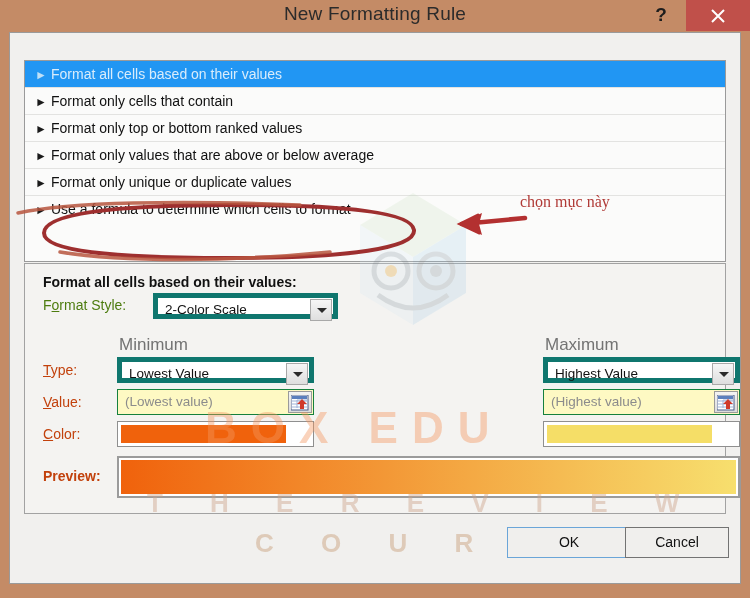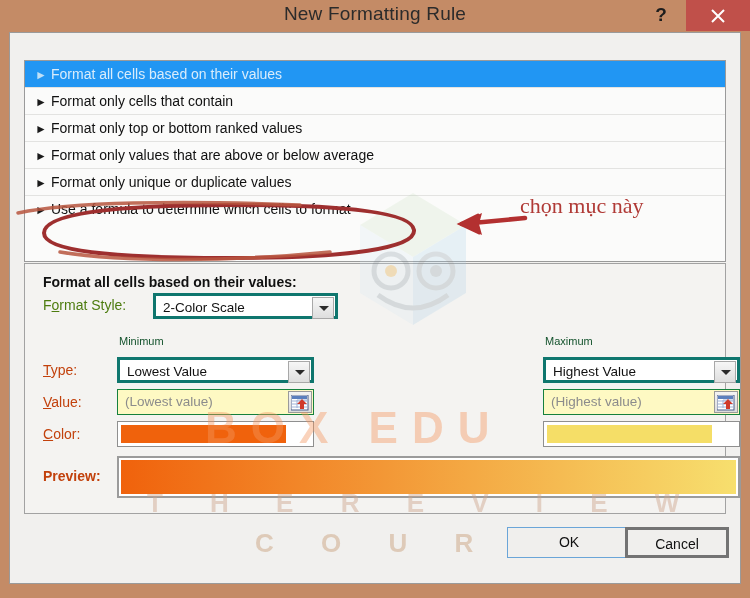--- a/index.html
+++ b/index.html
@@ -106,21 +106,21 @@
     box-sizing:border-box;
     z-index:2;
   }
   .desc-title{
     position:absolute;left:18px;top:10px;
     font-size:14px;font-weight:bold;color:#111;
   }
   .fs-label{position:absolute;left:18px;top:33px;font-size:14px;color:#4d7c0f;}
   .sel{
     position:absolute;
-    background:#fff;border:3px solid #0f766e;
+    background:#fff;border:5px solid #0f766e;
     box-sizing:border-box;
     height:26px;
     cursor:pointer;
   }
   .sel .selval{
     position:absolute;left:7px;top:4px;
     font-size:13.5px;color:#111;
     white-space:nowrap;
   }
   .sel .arrowbtn{
@@ -132,21 +132,21 @@
   }
   .sel .arrowbtn:after{
     content:"";position:absolute;left:6px;top:8px;
     width:0;height:0;
     border-left:5px solid transparent;
     border-right:5px solid transparent;
     border-top:5px solid #2a2a2a;
   }
   .fs-select{left:128px;top:29px;width:185px;}
   .colhead{
-    position:absolute;font-size:11px;color:#14532d;
+    position:absolute;font-size:17px;color:#737373;
   }
   .min-head{left:94px;top:71px;}
   .max-head{left:520px;top:71px;}
   .rowlabel{position:absolute;font-size:14px;color:#c2410c;}
   .type-label{left:18px;top:98px;}
   .value-label{left:18px;top:130px;}
   .color-label{left:18px;top:162px;}
   .preview-label{left:18px;top:204px;font-weight:bold;}
   .type-min{left:92px;top:93px;width:197px;}
   .type-max{left:518px;top:93px;width:197px;}
@@ -189,38 +189,38 @@
     width:623px;height:42px;
     border:2px solid #9b9b9b;
     box-sizing:border-box;
     background:#fff;
     padding:2px;
   }
   .previewbar .grad{width:100%;height:100%;}
   
   .btn{
     position:absolute;height:31px;
-    background:#f0efed;border:3px solid #737373;
+    background:#f0efed;border:1px solid #737373;
     box-sizing:border-box;
     font-size:14px;color:#111;
     text-align:center;line-height:29px;
     cursor:pointer;z-index:4;
   }
   .btn.primary{border:1px solid #6aa5d8;box-shadow:inset 0 0 0 1px #f0efed;}
   .ok-btn{left:497px;top:494px;width:124px;}
   .cancel-btn{left:615px;top:494px;width:104px;}
   
   .anno{
     position:absolute;left:0;top:0;width:750px;height:598px;
     pointer-events:none;z-index:30;
   }
   .anno-text{
     position:absolute;left:520px;top:193px;
     font-family:"Liberation Serif", serif;
-    font-size:22px;color:#b03a36;
+    font-size:16px;color:#b03a36;
     white-space:nowrap;
     z-index:31;
     pointer-events:none;
   }
 </style>
 </head>
 <body>
 
 <div class="window">
 

